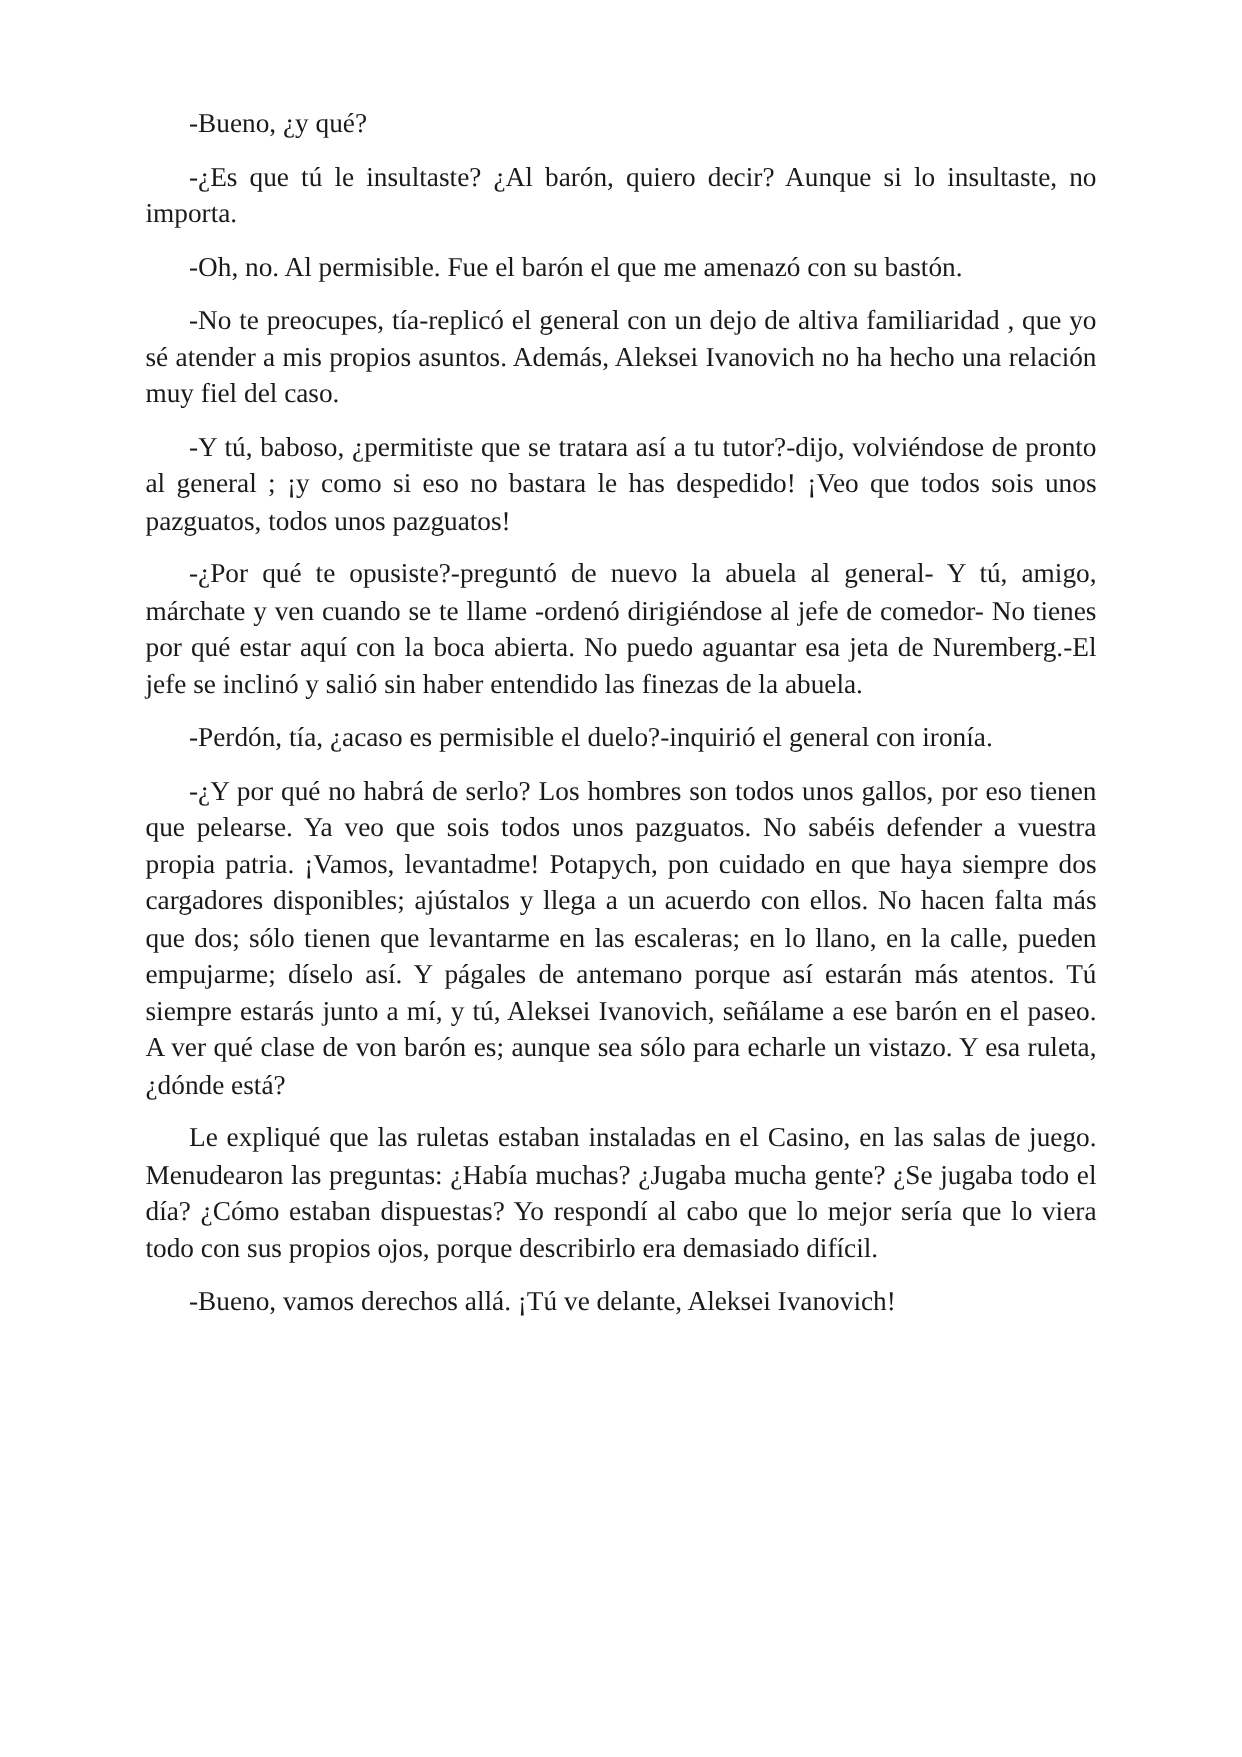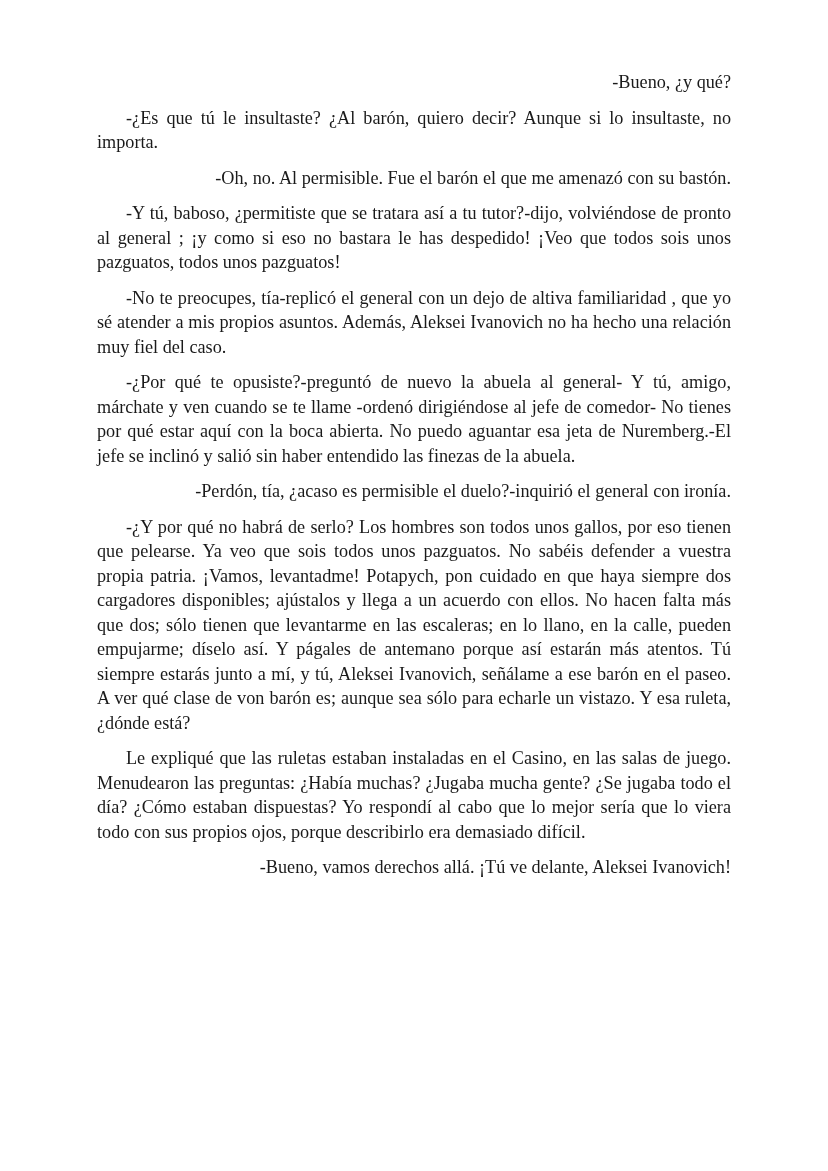--- a/index.html
+++ b/index.html
@@ -23,33 +23,33 @@
     line-height: 24.5px;
     color: #1a1a1a;
   }
   .page p {
     margin: 0 0 11px 0;
     text-indent: 29px;
     text-align: justify;
     hyphens: none;
   }
   .page p.single {
-    text-align: right;
+    text-align: left;
   }
   .page p.last-line-justified {
     text-align-last: justify;
   }
 </style>
 </head>
 <body>
 
 <div class="page">
   <p class="single">-Bueno, ¿y qué?</p>
   <p>-¿Es que tú le insultaste? ¿Al barón, quiero decir? Aunque si lo insultaste, no importa.</p>
   <p class="single">-Oh, no. Al permisible. Fue el barón el que me amenazó con su bastón.</p>
+  <p>-No te preocupes, tía-replicó el general con un dejo de altiva familiaridad , que yo sé atender a mis propios asuntos. Además, Aleksei Ivanovich no ha hecho una relación muy fiel del caso.</p>
   <p>-Y tú, baboso, ¿permitiste que se tratara así a tu tutor?-dijo, volviéndose de pronto al general ; ¡y como si eso no bastara le has despedido! ¡Veo que todos sois unos pazguatos, todos unos pazguatos!</p>
-  <p>-No te preocupes, tía-replicó el general con un dejo de altiva familiaridad , que yo sé atender a mis propios asuntos. Además, Aleksei Ivanovich no ha hecho una relación muy fiel del caso.</p>
   <p>-¿Por qué te opusiste?-preguntó de nuevo la abuela al general- Y tú, amigo, márchate y ven cuando se te llame -ordenó dirigiéndose al jefe de comedor- No tienes por qué estar aquí con la boca abierta. No puedo aguantar esa jeta de Nuremberg.-El jefe se inclinó y salió sin haber entendido las finezas de la abuela.</p>
   <p class="single">-Perdón, tía, ¿acaso es permisible el duelo?-inquirió el general con ironía.</p>
   <p>-¿Y por qué no habrá de serlo? Los hombres son todos unos gallos, por eso tienen que pelearse. Ya veo que sois todos unos pazguatos. No sabéis defender a vuestra propia patria. ¡Vamos, levantadme! Potapych, pon cuidado en que haya siempre dos cargadores disponibles; ajústalos y llega a un acuerdo con ellos. No hacen falta más que dos; sólo tienen que levantarme en las escaleras; en lo llano, en la calle, pueden empujarme; díselo así. Y págales de antemano porque así estarán más atentos. Tú siempre estarás junto a mí, y tú, Aleksei Ivanovich, señálame a ese barón en el paseo. A ver qué clase de von barón es; aunque sea sólo para echarle un vistazo. Y esa ruleta, ¿dónde está?</p>
   <p>Le expliqué que las ruletas estaban instaladas en el Casino, en las salas de juego. Menudearon las preguntas: ¿Había muchas? ¿Jugaba mucha gente? ¿Se jugaba todo el día? ¿Cómo estaban dispuestas? Yo respondí al cabo que lo mejor sería que lo viera todo con sus propios ojos, porque describirlo era demasiado difícil.</p>
   <p class="single">-Bueno, vamos derechos allá. ¡Tú ve delante, Aleksei Ivanovich!</p>
 </div>
 
 </body></html>

